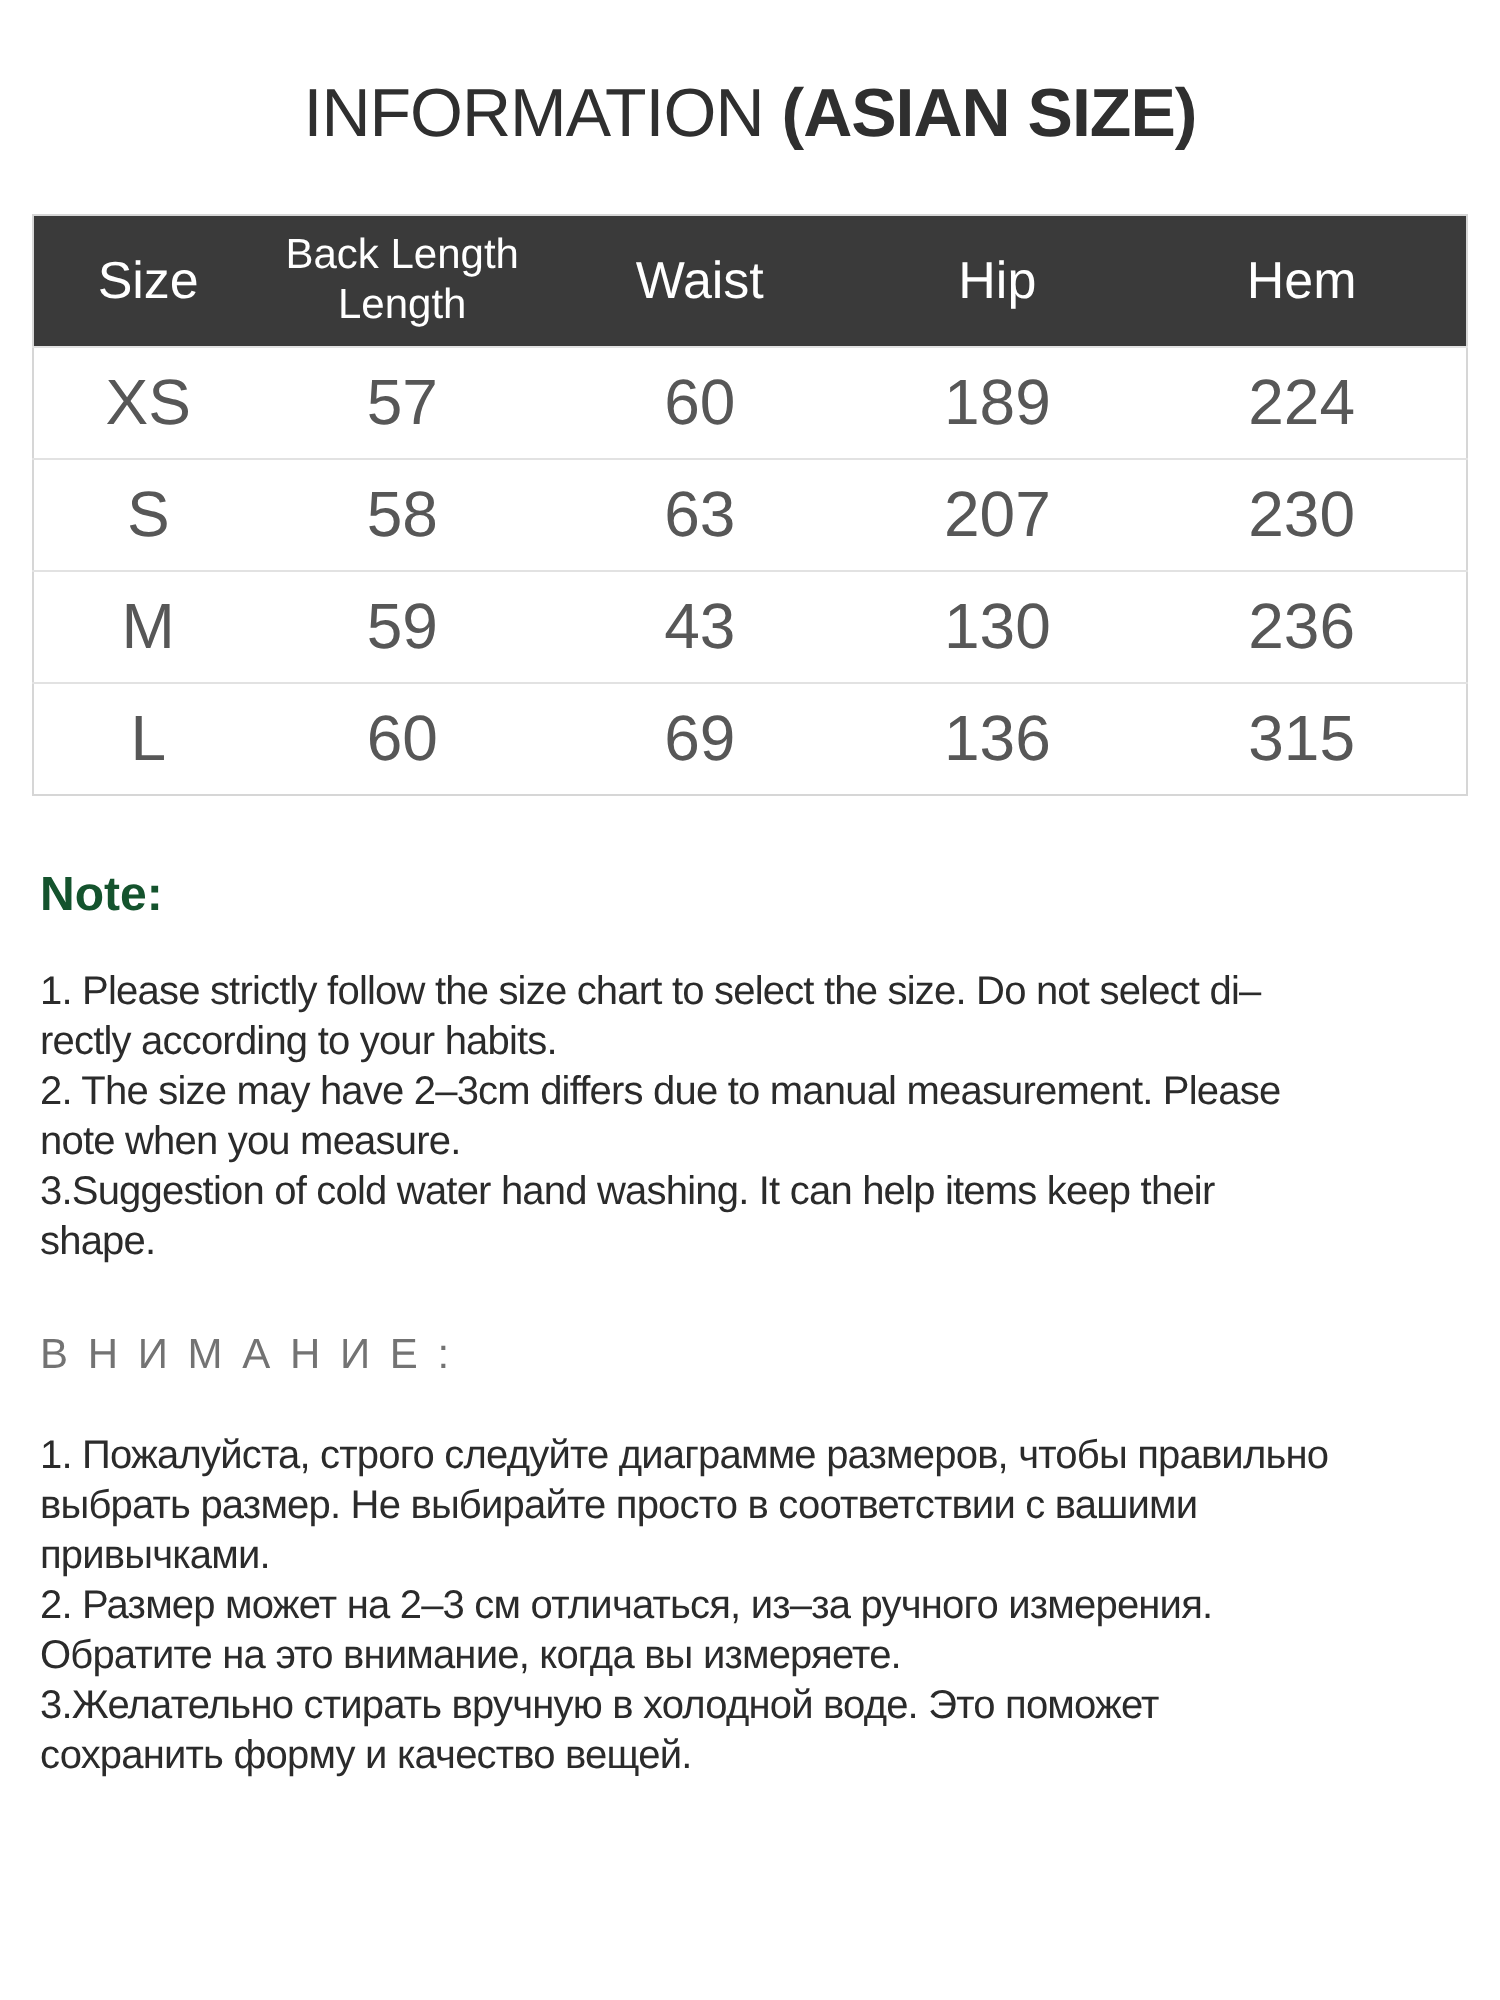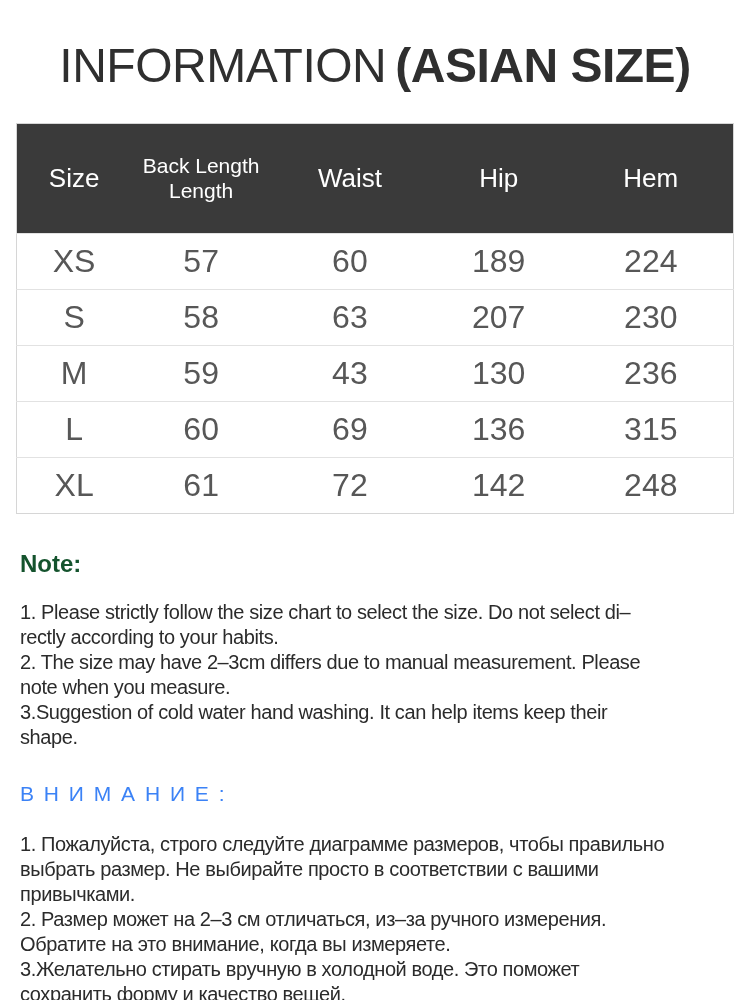--- a/index.html
+++ b/index.html
@@ -16,39 +16,39 @@
     width:750px;height:1000px;
     background:#ffffff;
     font-family:"Liberation Sans","DejaVu Sans",sans-serif;
     color:var(--body-text);
     overflow:hidden;
   }
   .title{
     margin:0;
     padding-top:38px;
     text-align:center;
-    font-size:48px;
+    font-size:34px;
     letter-spacing:-0.5px;
     color:#2f2f2f;
     font-weight:400;
     white-space:nowrap;
   }
   .title .t-bold{font-weight:700;margin-left:9px;}
   .size-table{
     width:718px;
     margin:30px auto 0 auto;
     border-collapse:collapse;
     table-layout:fixed;
     border:1px solid var(--table-border);
   }
   .size-table thead th{
     background:var(--header-bg);
     color:var(--header-text);
     font-weight:400;
-    height:110px;
+    height:66px;
     font-size:26px;
     text-align:center;
     vertical-align:middle;
     white-space:pre-line;
     padding:0;
   }
   .size-table thead th.small-header{
     font-size:21px;
     line-height:1.15;
   }
@@ -74,21 +74,21 @@
     line-height:25px;
     letter-spacing:-0.4px;
     white-space:pre-line;
     color:var(--body-text);
   }
   .attention{margin-top:32px;}
   .attention h2{
     font-weight:400;
     font-size:21px;
     letter-spacing:2px;
-    color:#3b82f6;
+    color:#737373;
     margin-bottom:26px;
   }
 </style>
 </head>
 <body>
 
 <div>
 
   <h1 class="title"><span class="t-reg">INFORMATION</span><span class="t-bold">(ASIAN SIZE)</span></h1>
 
@@ -132,27 +132,20 @@
         <td>130</td>
         <td>236</td>
       </tr>
       <tr>
         <td>L</td>
         <td>60</td>
         <td>69</td>
         <td>136</td>
         <td>315</td>
       </tr>
-      <tr>
-        <td>XL</td>
-        <td>61</td>
-        <td>72</td>
-        <td>142</td>
-        <td>248</td>
-      </tr>
     </tbody>
   </table>
 
   <section class="notes">
     <h2>Note:</h2>
     <p>1. Please strictly follow the size chart  to select the size. Do not select di–
 rectly according to your habits.
 2. The size may have 2–3cm differs due to manual measurement. Please
 note when you measure.
 3.Suggestion of cold water hand washing. It can help items keep their

